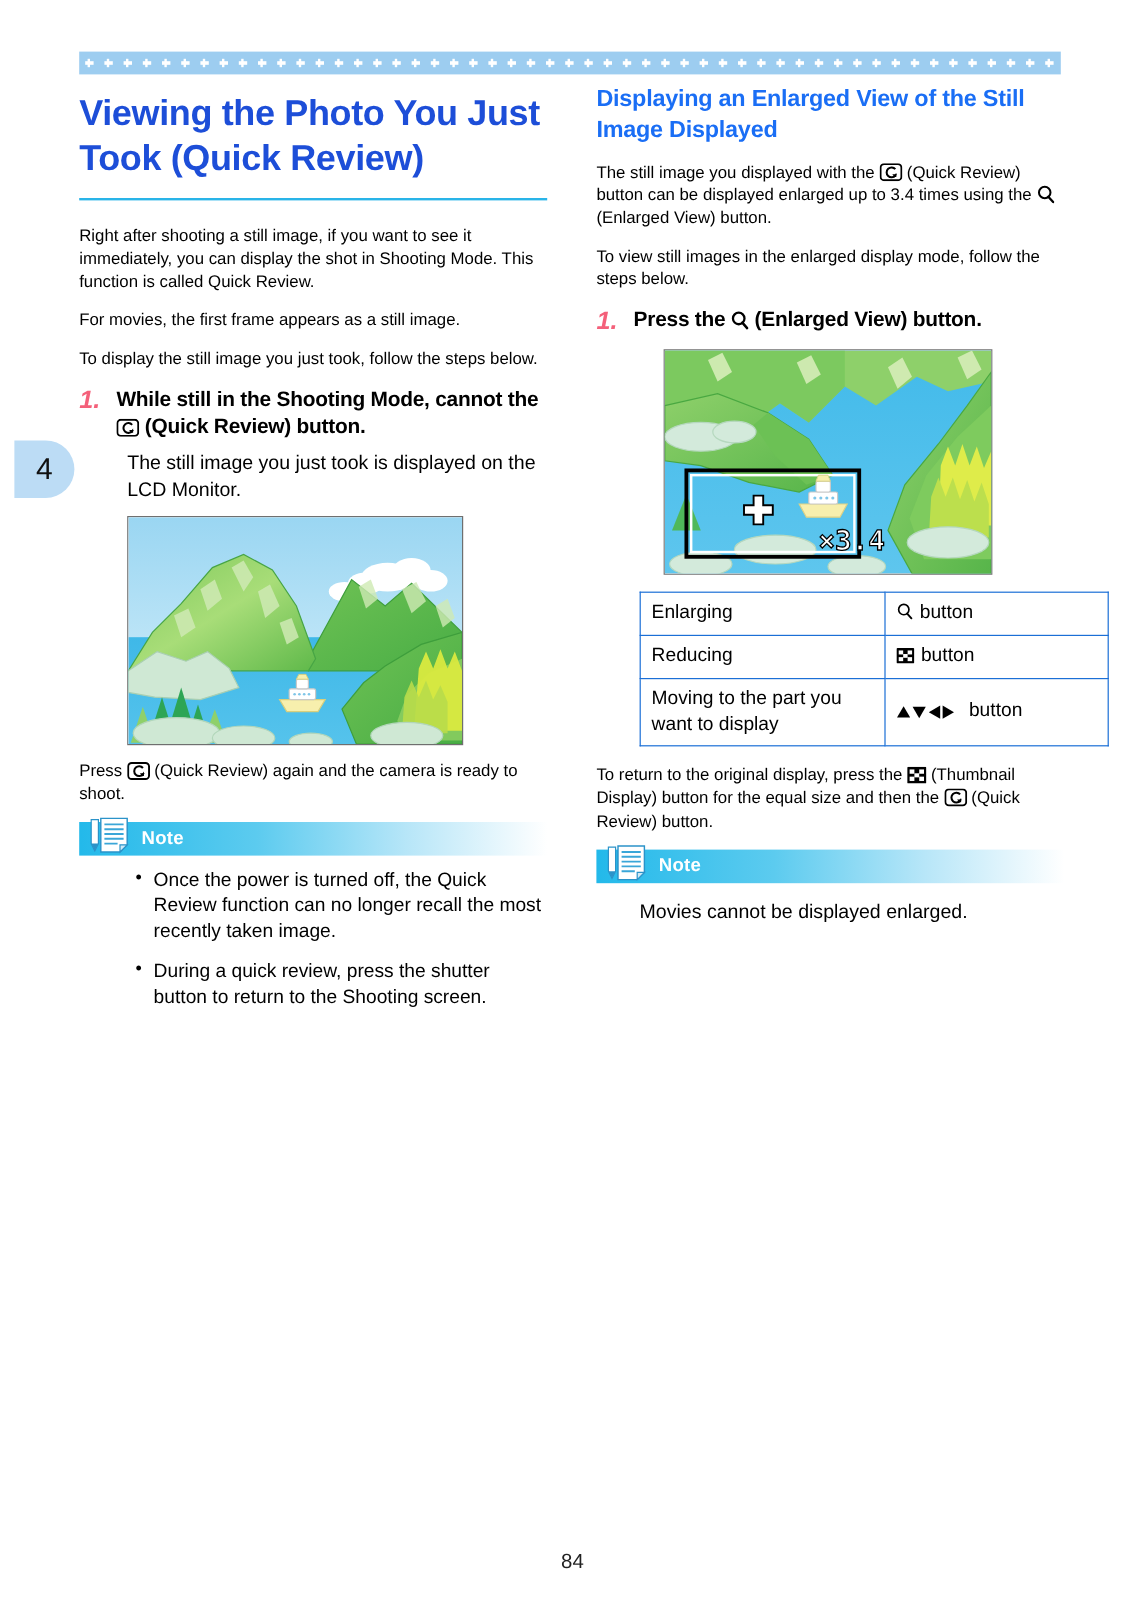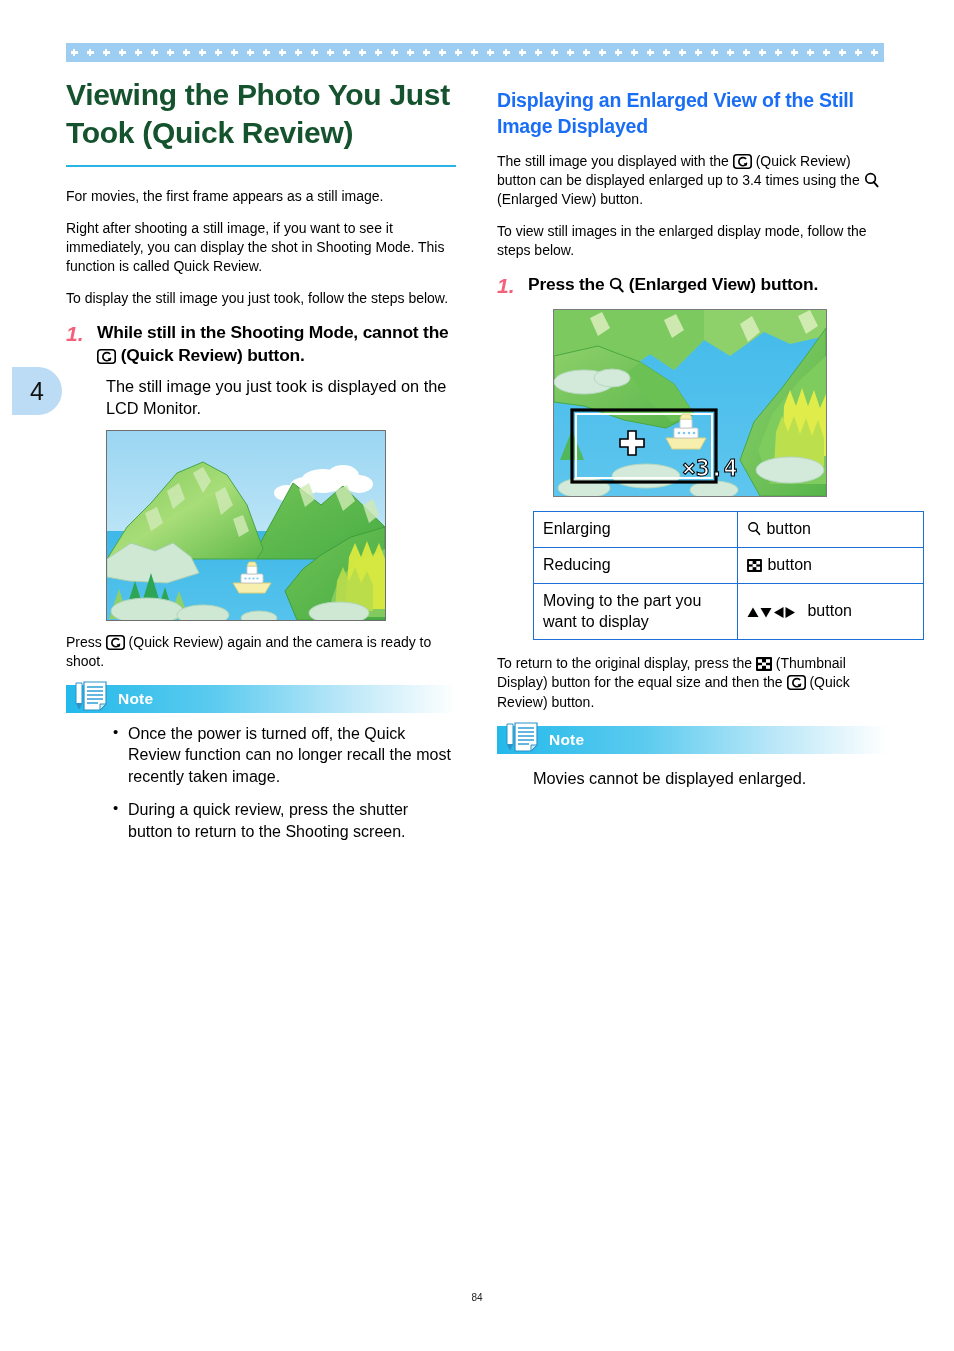--- a/index.html
+++ b/index.html
@@ -36,25 +36,25 @@
   .chap-tab{
     position:absolute;left:12px;top:367px;width:50px;height:48px;
     background:#bcdcf5;
     border-radius:0 26px 26px 0;
     display:flex;align-items:center;justify-content:center;
     font-size:25px;color:#111;
   }
 
   
   .col-left{position:absolute;left:66px;top:76px;width:390px;}
-  .col-right{position:absolute;left:497px;top:88px;width:390px;}
+  .col-right{position:absolute;left:497px;top:70px;width:390px;}
 
   h1.title{
     font-size:30px;line-height:1.28;font-weight:bold;letter-spacing:-0.3px;
-    margin:0 0 12px 0;color:#14532d;
+    margin:0 0 12px 0;color:#1d4ed8;
   }
   .title-rule{
     height:2px;background:#29b4e8;margin-top:8px;margin-bottom:20px;width:390px;
   }
   h2.subhead{
     font-size:19.5px;line-height:1.33;font-weight:bold;color:#1a6ef5;
     margin:0 0 12px 0;letter-spacing:-0.2px;
   }
   p.body{
     font-size:14px;line-height:1.36;margin:0 0 13px 0;color:#000;
@@ -124,21 +124,21 @@
     padding:7px 8px 7px 9px;
     vertical-align:middle;
     height:18px;
   }
   table.btbl td.c1{width:186px;}
   table.btbl td.c2{width:168px;}
 
   
   .pagenum{
     position:absolute;left:0;right:0;top:1292px;text-align:center;
-    font-size:10px;color:#222;
+    font-size:17px;color:#222;
   }
 </style>
 </head>
 <body>
 
 <div class="page">
 
   <div class="topband">
     <div class="motifs" id="motif-row">
         <div class="motif"></div>
@@ -197,22 +197,22 @@
 
   <div class="chap-tab">
     <span>4</span>
   </div>
 
   <div class="col-left">
 
     <h1 class="title">Viewing the Photo You Just Took (Quick Review)</h1>
     <div class="title-rule"></div>
 
+    <p class="body">Right after shooting a still image, if you want to see it immediately, you can display the shot in Shooting Mode. This function is called Quick Review.</p>
     <p class="body">For movies, the first frame appears as a still image.</p>
-    <p class="body">Right after shooting a still image, if you want to see it immediately, you can display the shot in Shooting Mode. This function is called Quick Review.</p>
     <p class="body">To display the still image you just took, follow the steps below.</p>
 
     <div class="step">
       <div class="step-num">1.</div>
       <div class="step-text">
         <span>While still in the Shooting Mode, cannot the</span>
         <span class="ic ic-qr">
           <svg viewBox="0 0 19 15" width="19" height="15">
             <rect x="0.8" y="0.8" width="17.4" height="13.4" rx="3" ry="3" fill="none" stroke="#000" stroke-width="1.6"></rect>
             <path d="M13.1 5.0 A4.1 4.1 0 1 0 13.1 10.3 L13.1 11.6" fill="none" stroke="#000" stroke-width="1.7"></path>

